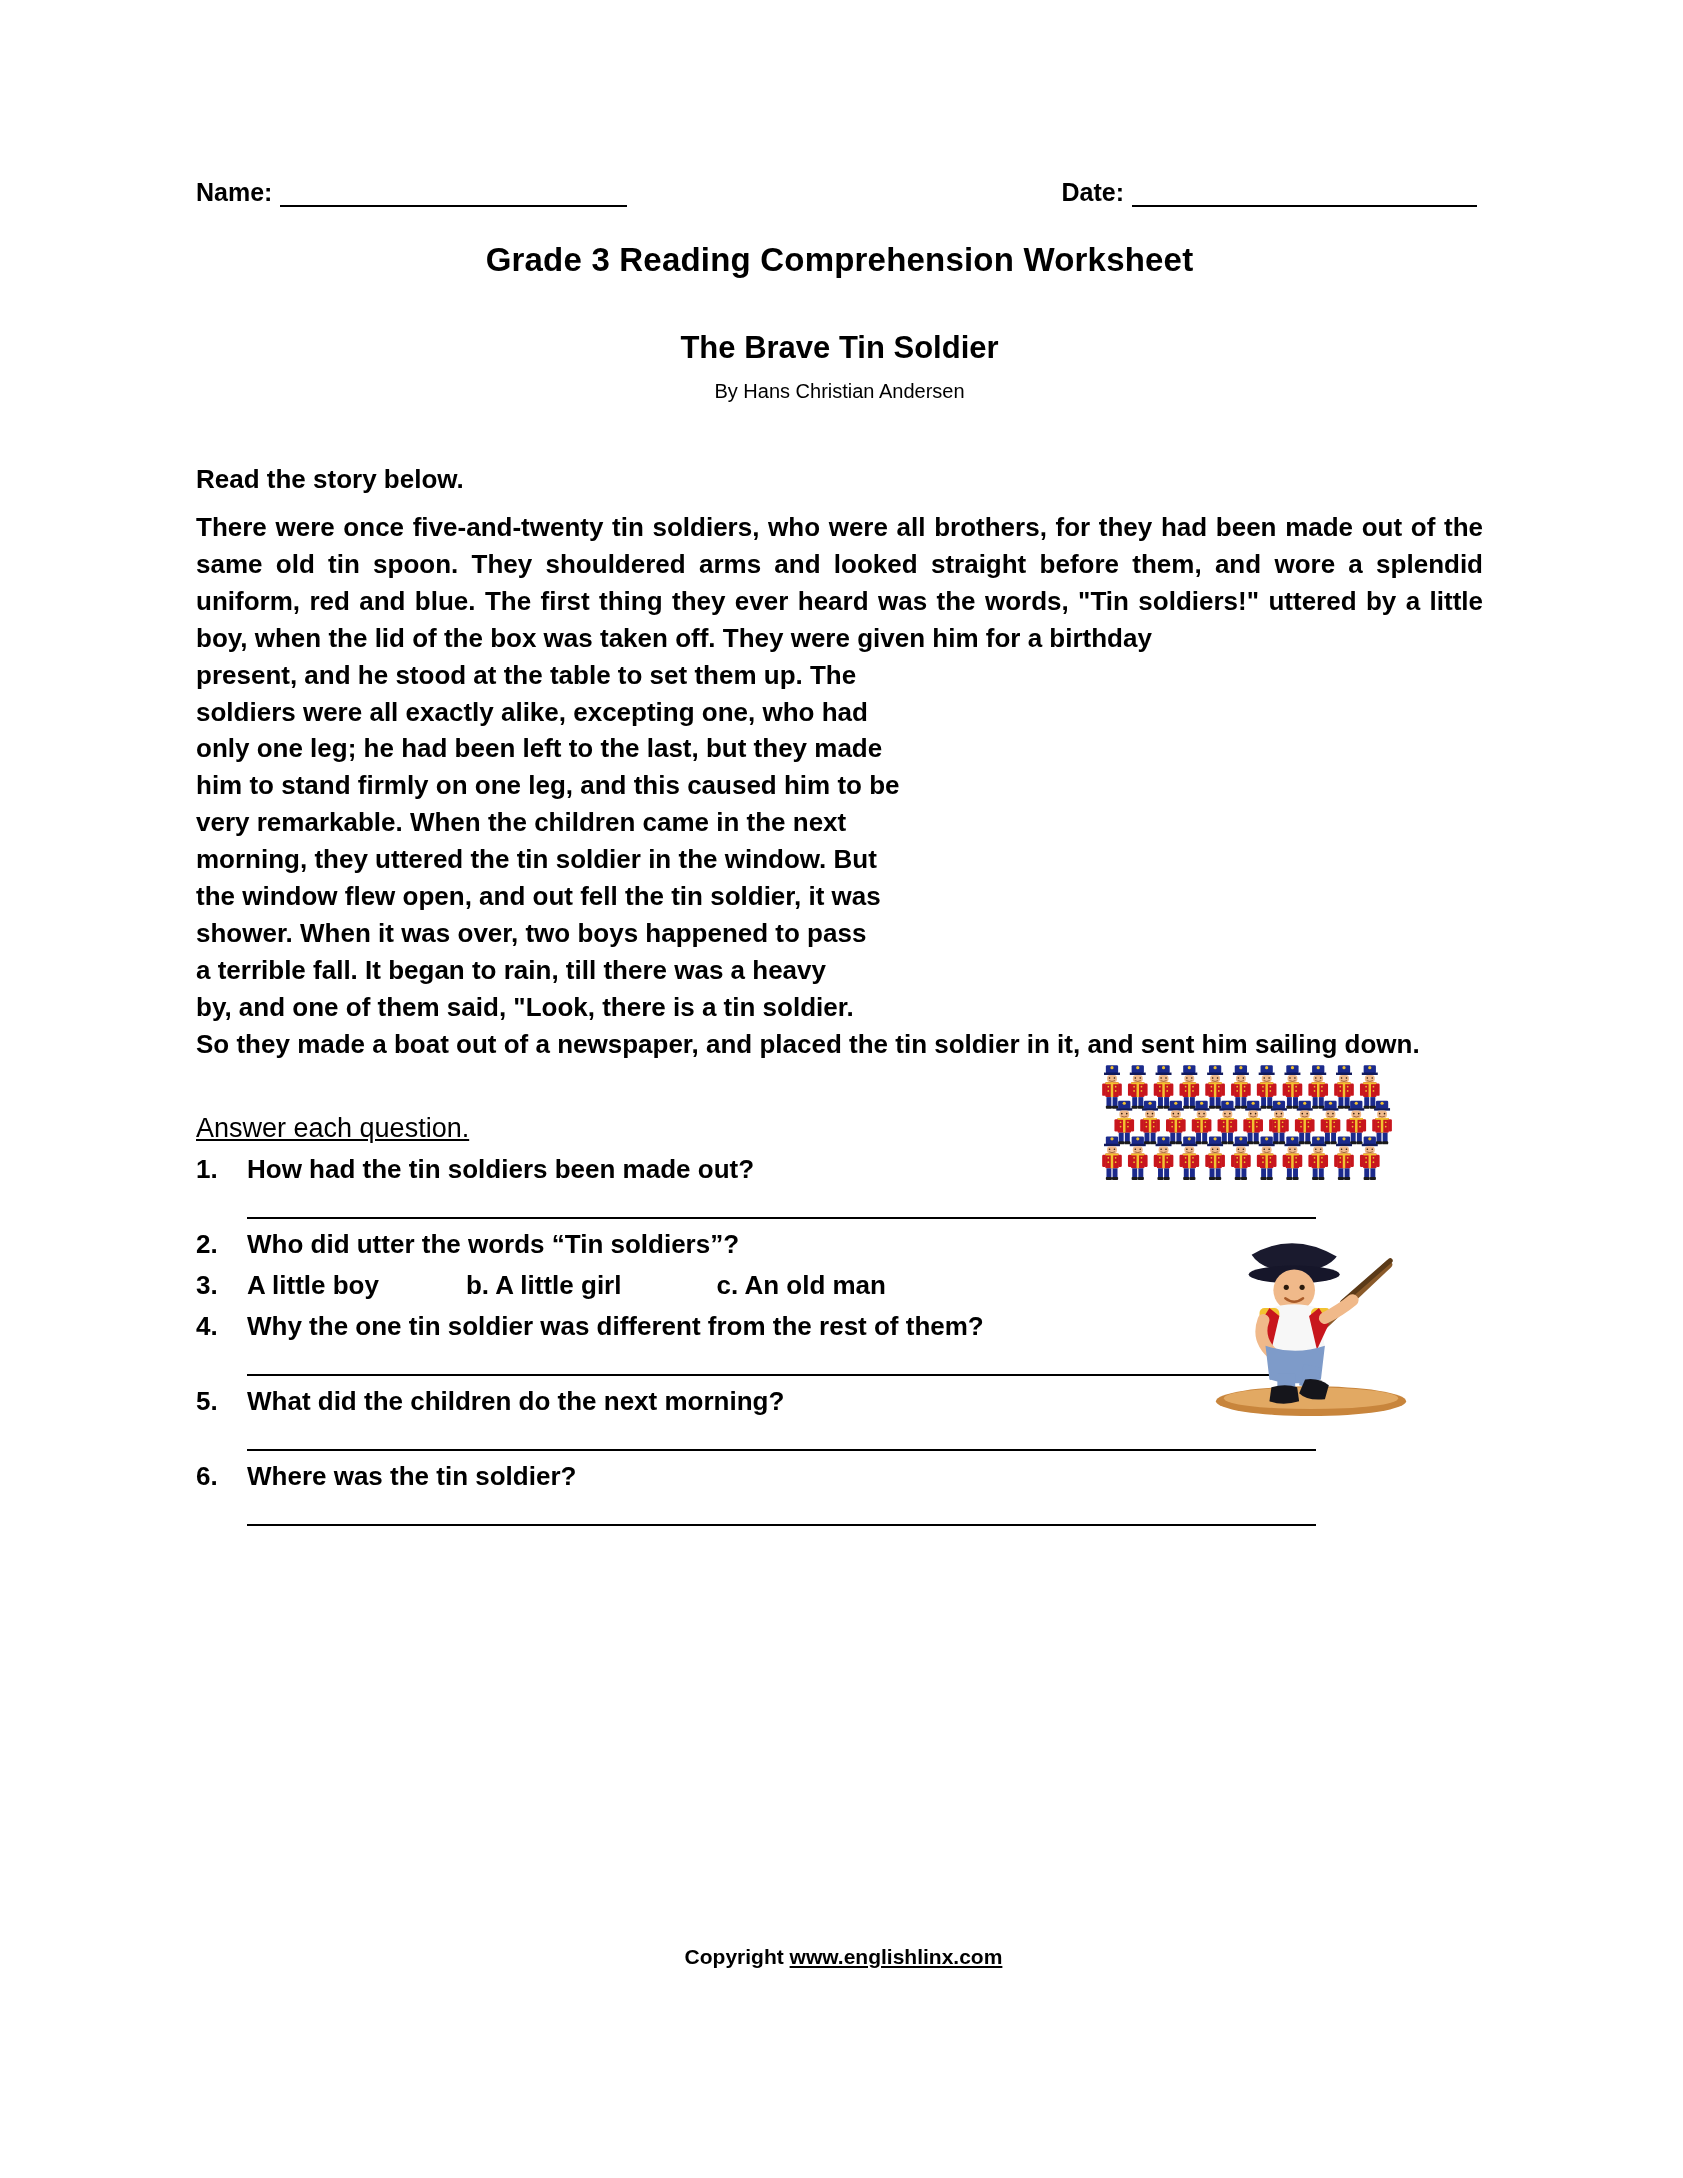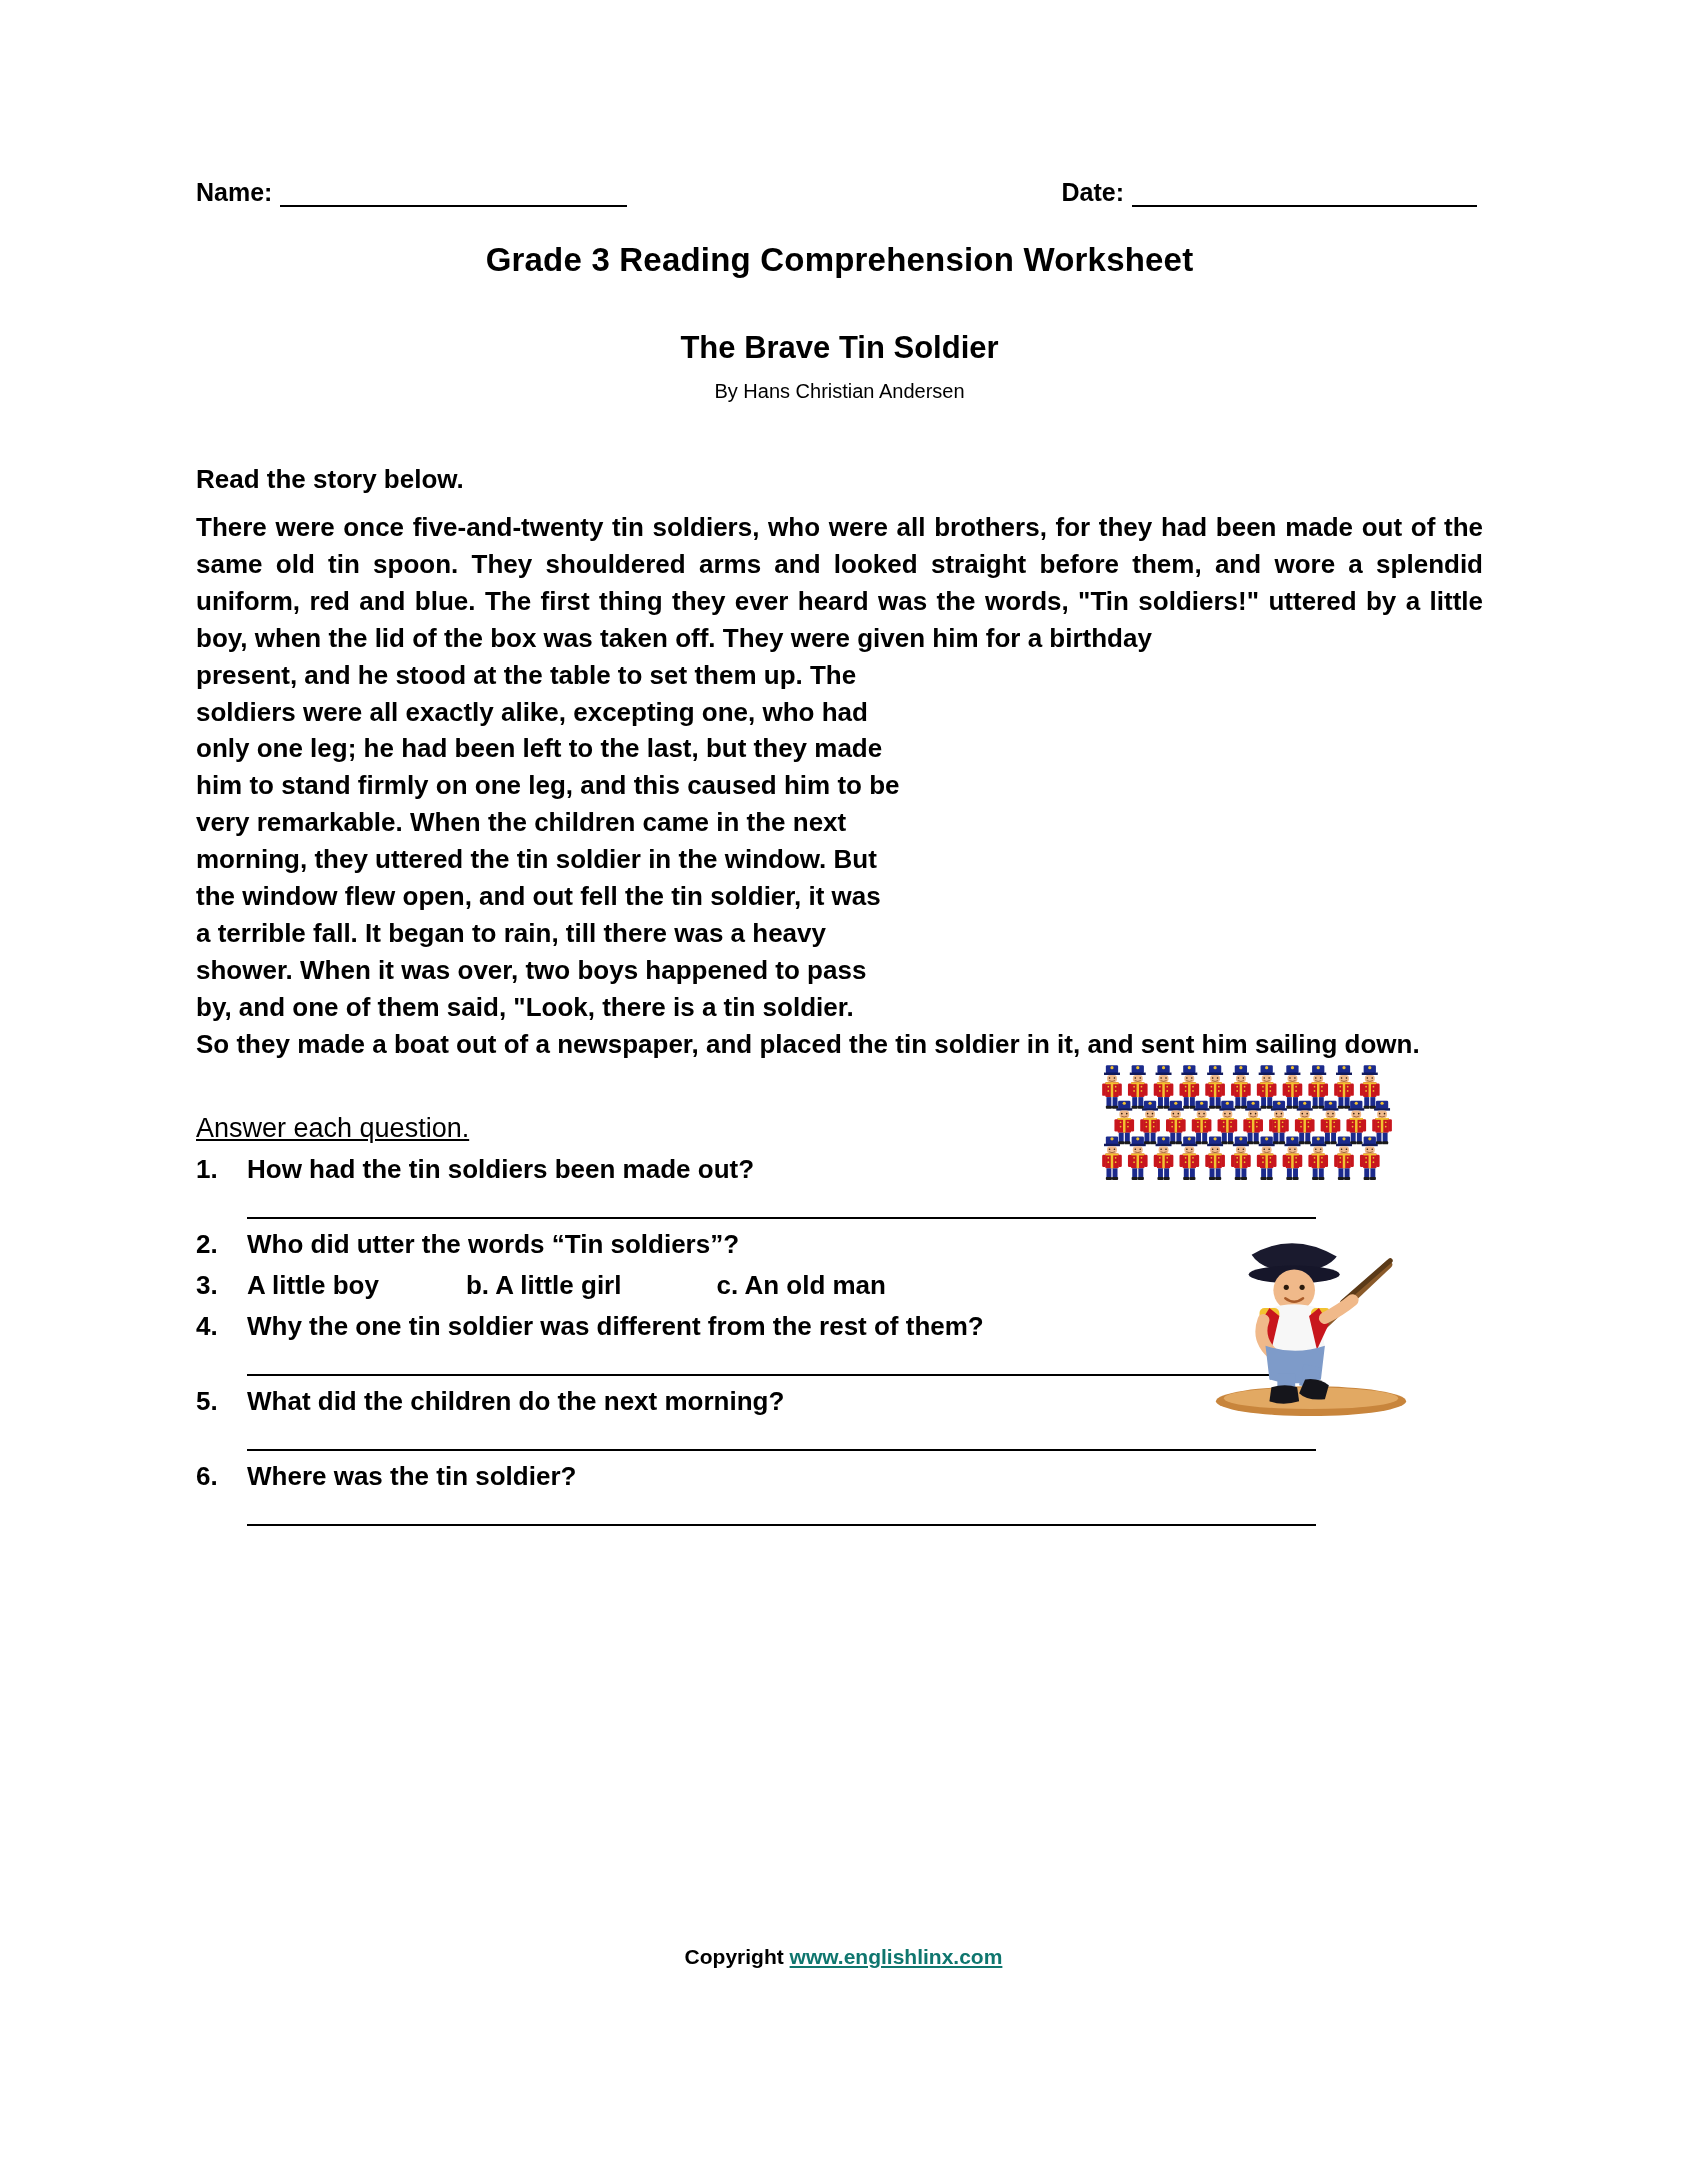--- a/index.html
+++ b/index.html
@@ -149,21 +149,21 @@
   .footer {
     position: absolute;
     left: 0;
     right: 0;
     top: 1945px;
     text-align: center;
     font-size: 21px;
     font-weight: bold;
   }
   .footer a {
-    color: #0f766e;
+    color: #000000;
     text-decoration: underline;
     text-align: right;
   }
 
   
   svg { display: block; }
 </style>
 </head>
 <body>
 
@@ -297,22 +297,22 @@
 
       <p class="justified">There were once five-and-twenty tin soldiers, who were all brothers, for they had been made out of the same old tin spoon. They shouldered arms and looked straight before them, and wore a splendid uniform, red and blue. The first thing they ever heard was the words, "Tin soldiers!" uttered by a little boy, when the lid of the box was taken off. They were given him for a birthday</p>
 
       <p class="narrow">present, and he stood at the table to set them up. The</p>
       <p class="narrow">soldiers were all exactly alike, excepting one, who had</p>
       <p class="narrow">only one leg; he had been left to the last, but they made</p>
       <p class="narrow">him to stand firmly on one leg, and this caused him to be</p>
       <p class="narrow">very remarkable. When the children came in the next</p>
       <p class="narrow"> morning, they uttered the tin soldier in the window. But</p>
       <p class="narrow"> the window flew open, and out fell the tin soldier, it was</p>
+      <p class="narrow">shower. When it was over, two boys happened to pass</p>
       <p class="narrow">a terrible fall.  It began to rain, till there was a heavy</p>
-      <p class="narrow">shower. When it was over, two boys happened to pass</p>
       <p class="narrow"> by, and one of them said, "Look, there is a tin soldier.</p>
 
       <p class="justified">So they made a boat out of a newspaper, and placed the tin soldier in it, and sent him sailing down.</p>
     </div>
 
     <div class="answer-head">Answer each question.</div>
 
     <div class="qlist">
 
       <div class="q">

